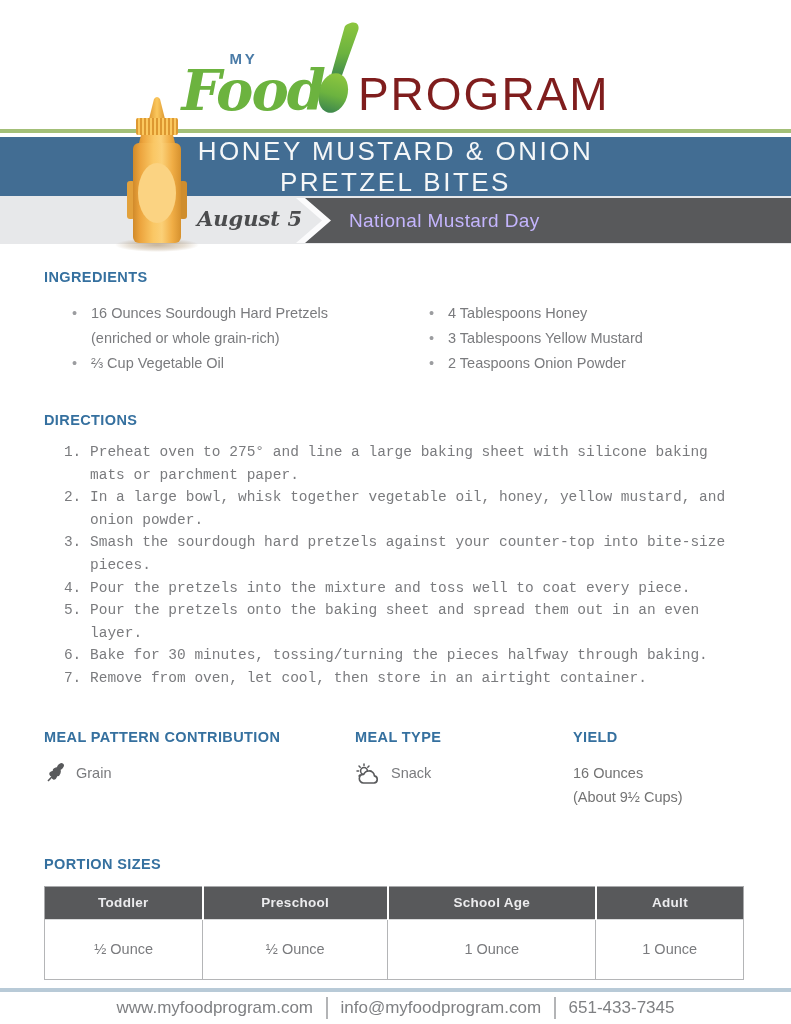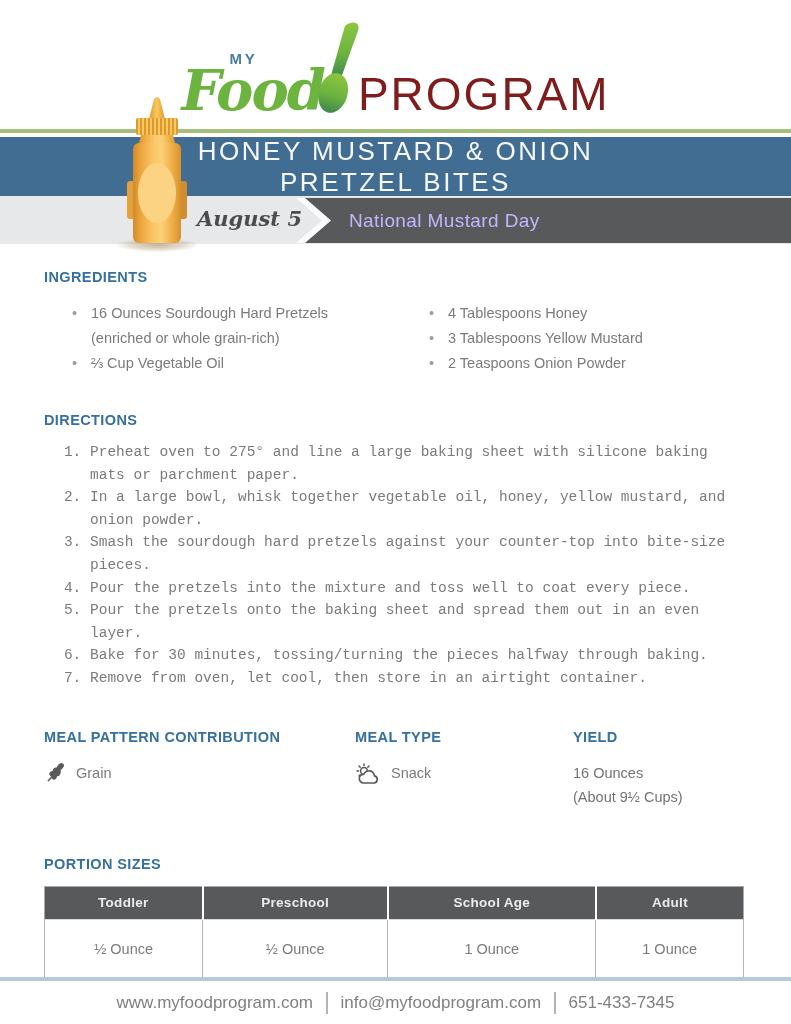--- a/index.html
+++ b/index.html
@@ -62,21 +62,21 @@
   .info-icon { flex:0 0 auto; }
   .yield-lines { margin-top:16px; color:#737373; font-size:14.5px; line-height:24px; }
 
   .h-portion { margin-top:47px; }
   .portion-table { margin-top:14px; width:700px; border-collapse:collapse; border:1px solid #a9aaac; }
   .portion-table th { background:#58595b; color:#ececee; font-weight:bold; font-size:13.5px; height:33px; border-left:2px solid #ffffff; letter-spacing:0.3px; }
   .portion-table th:first-child { border-left:none; }
   .portion-table td { height:60px; text-align:center; color:#7a7b7e; font-size:14.5px; background:#fff; border:1px solid #b4b5b7; border-top:1px solid #d9dadb; }
 
   
-  .footer { position:absolute; left:0; right:0; bottom:0; height:47px; border-top:4px solid #b8cad7;
+  .footer { position:absolute; left:0; right:0; bottom:0; height:36px; border-top:4px solid #b8cad7;
             display:flex; align-items:center; justify-content:center; gap:13px; color:#7f8083; font-size:17px; }
   .sep { width:1.5px; height:22px; background:#b3b4b6; }
 </style>
 </head>
 <body>
 
 <div class="page">
 
   <div class="logo">
     <div class="logo-food-wrap">

